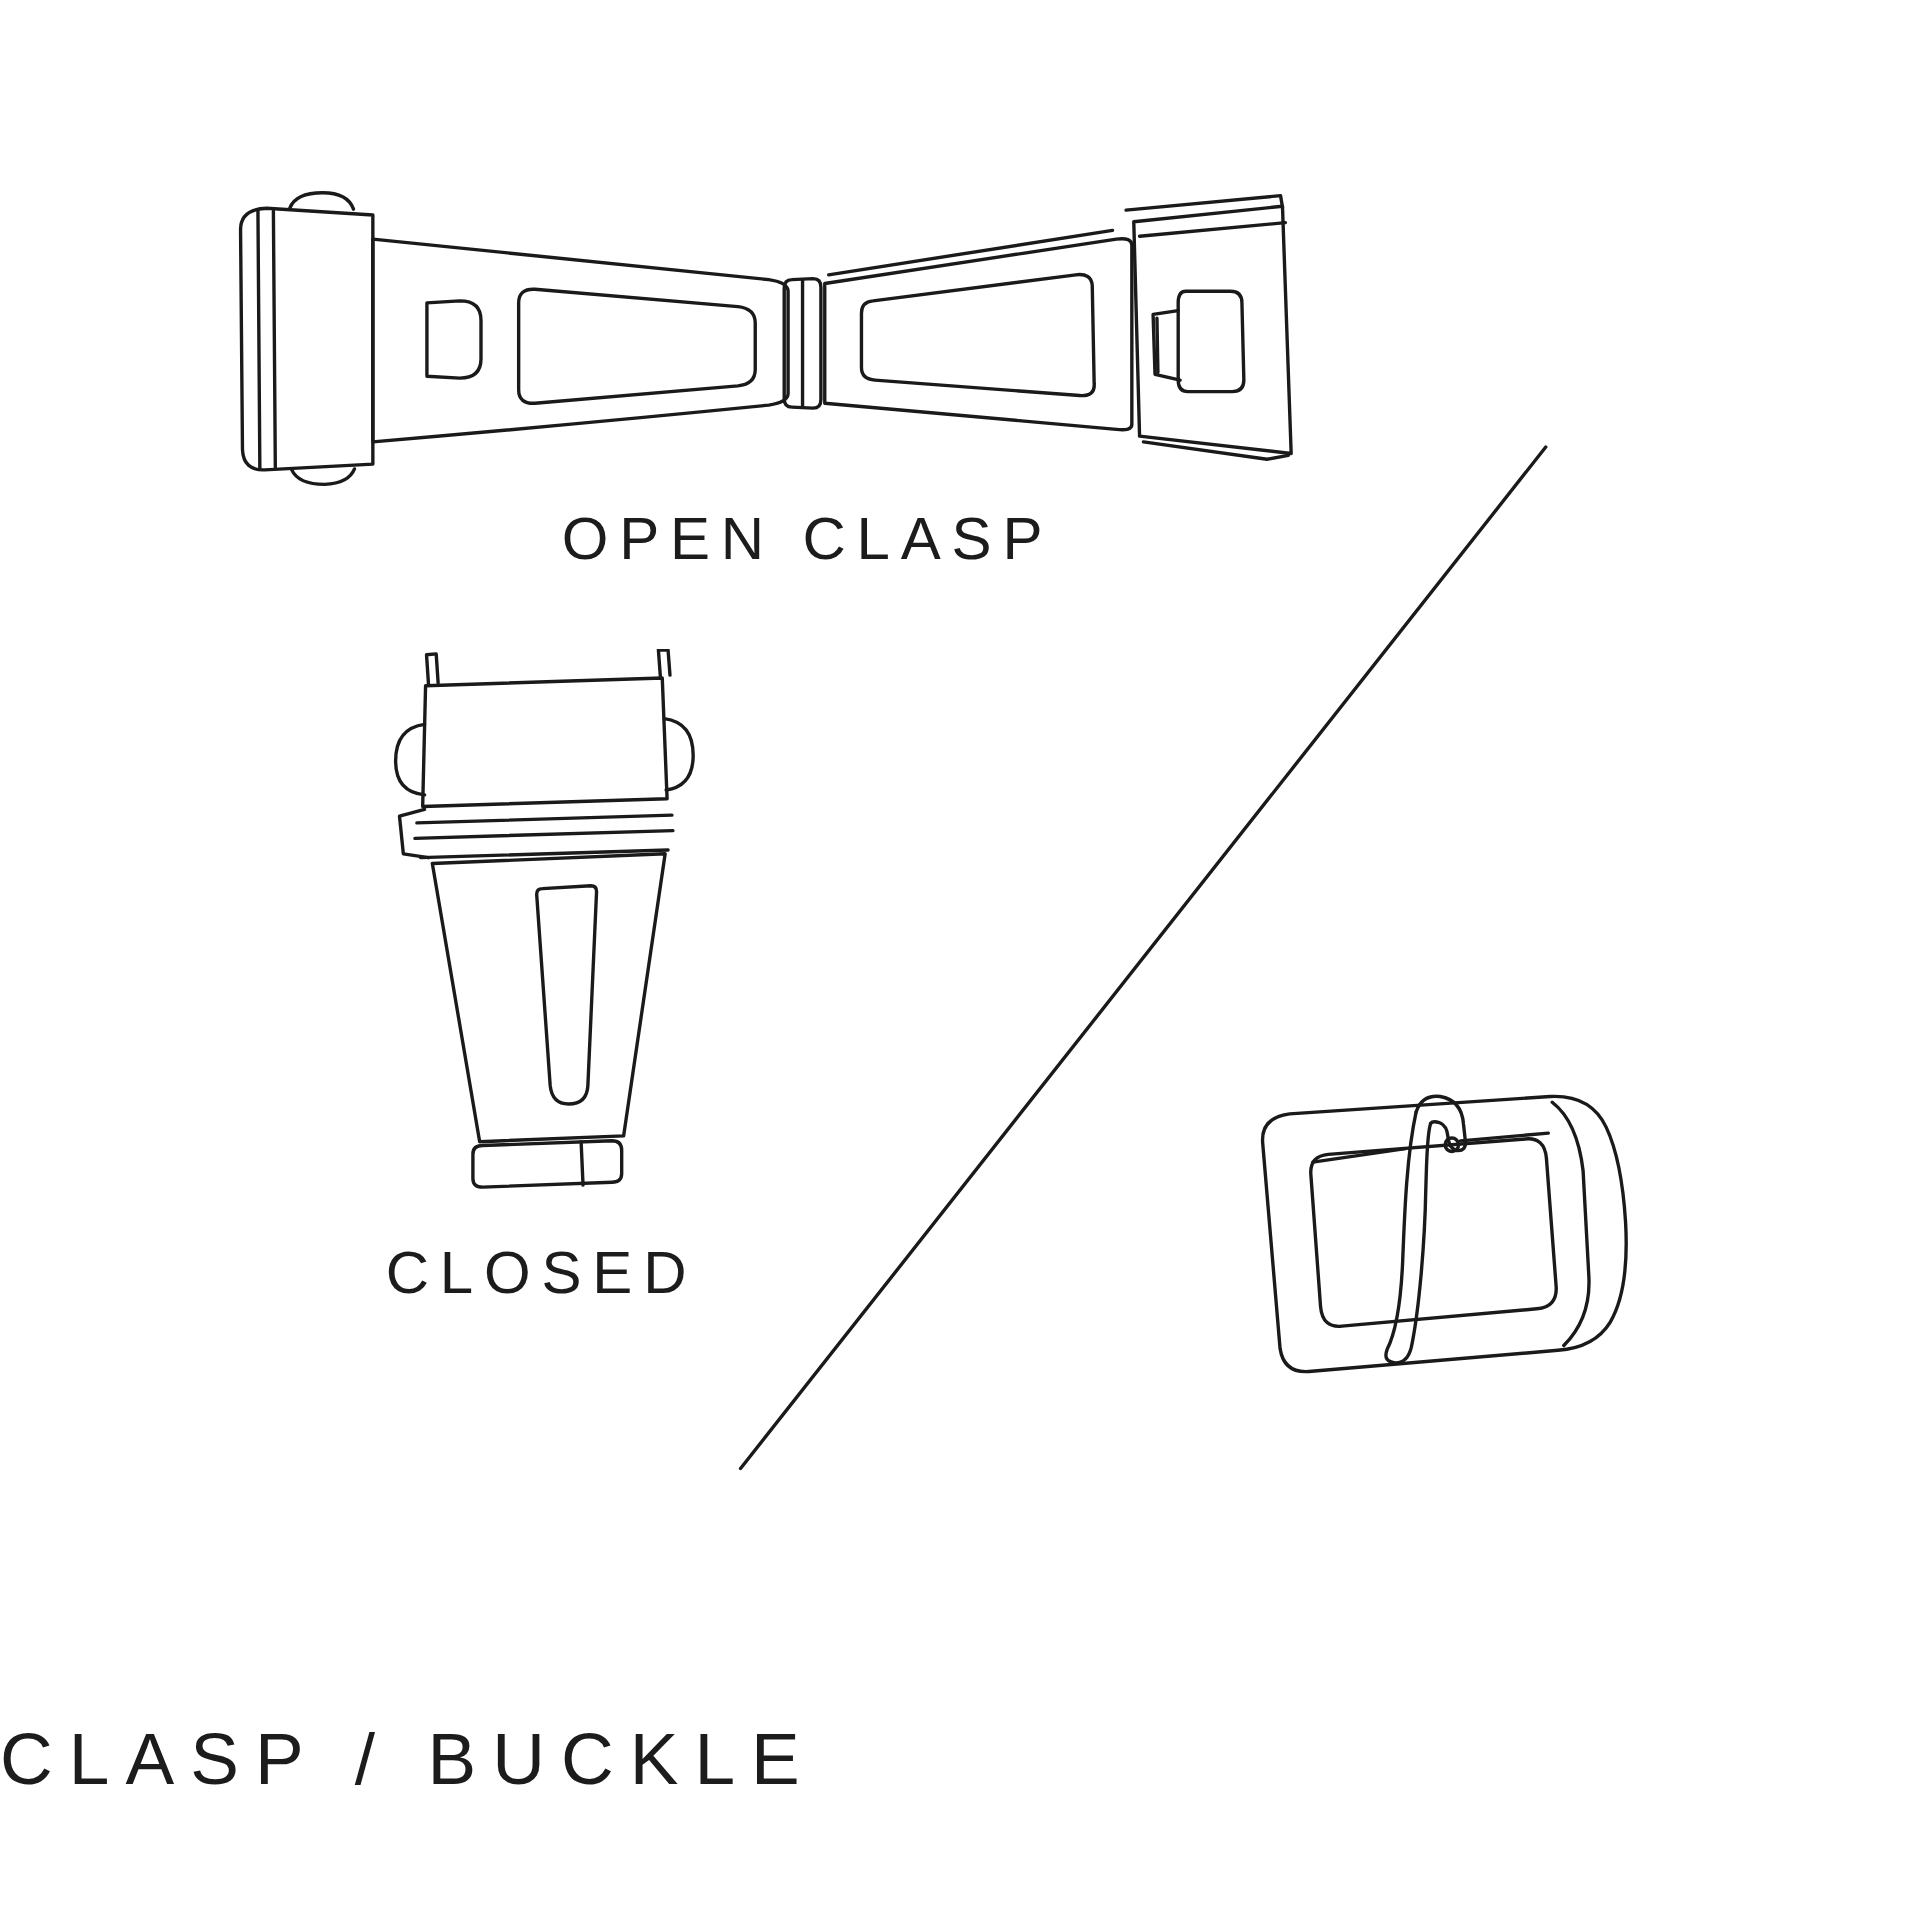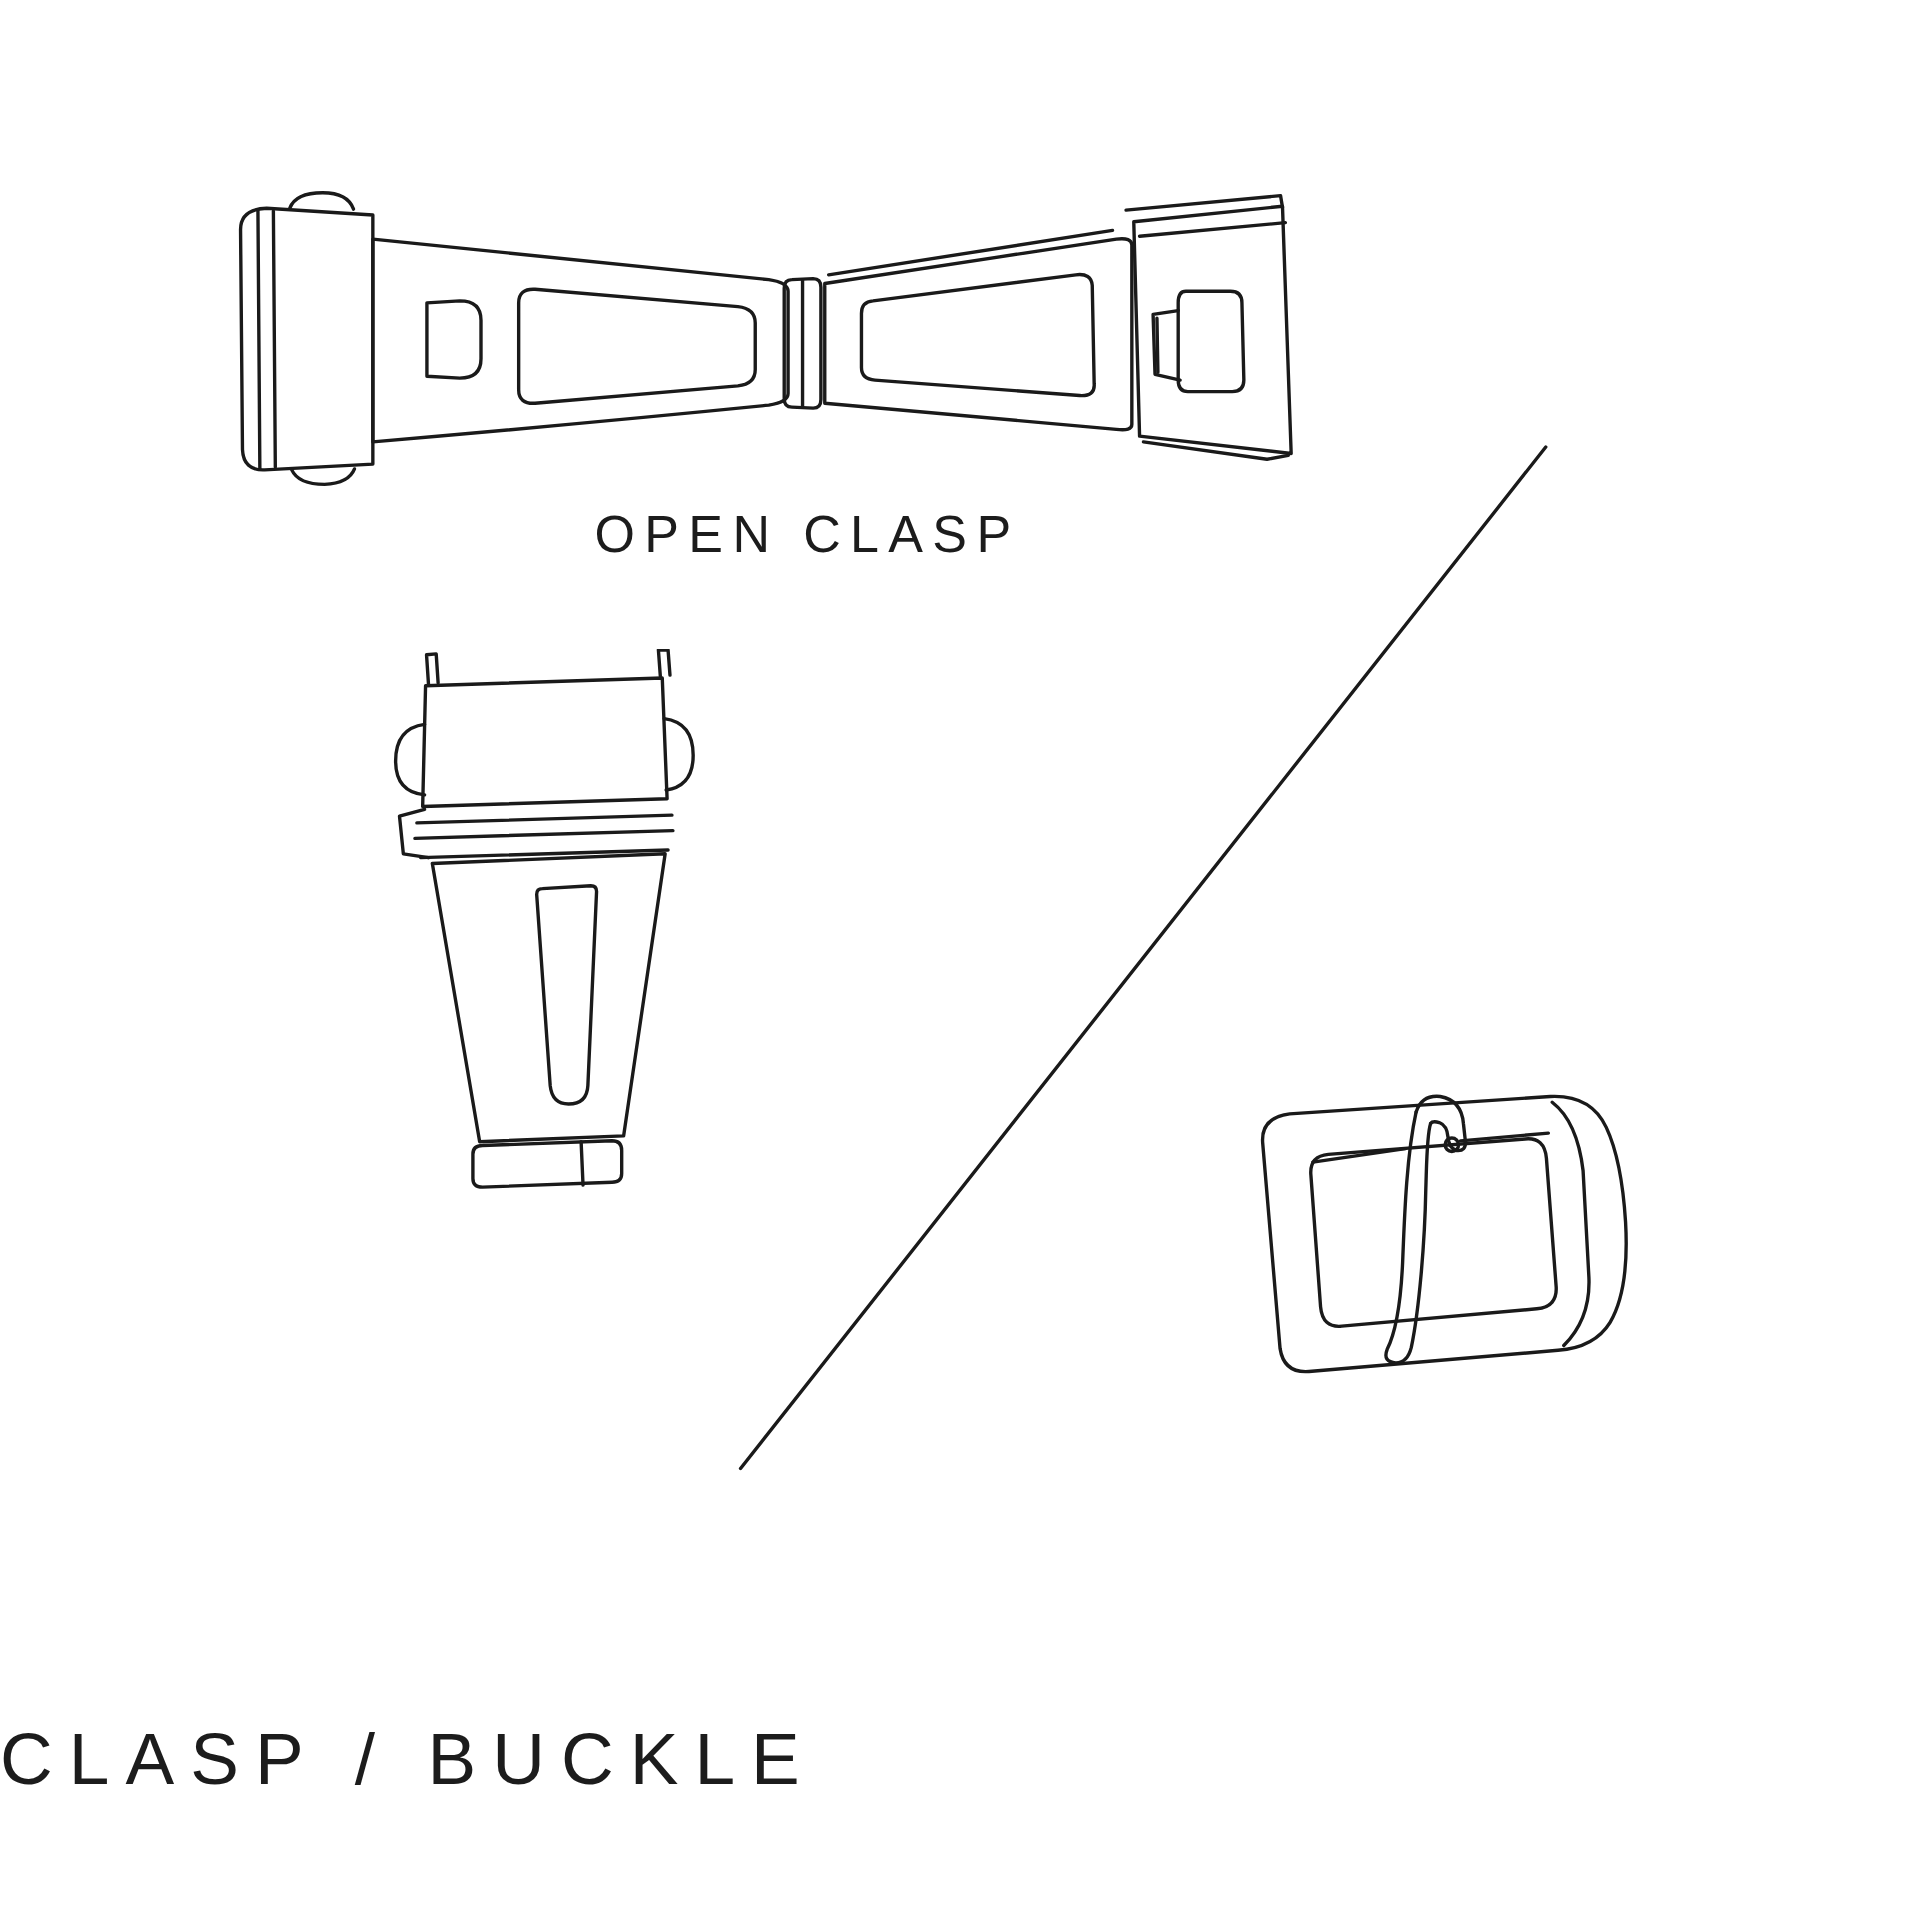--- a/index.html
+++ b/index.html
@@ -19,21 +19,21 @@
     position: absolute;
     display: block;
   }
   .open-clasp   { left: 228px;  top: 183px;  }
   .closed-clasp { left: 382px;  top: 649px;  }
   .buckle       { left: 1226px; top: 1079px; }
   .divider      { left: 0; top: 0; }
   .caption {
     position: absolute;
     color: #1c1c1c;
-    font-size: 52px;
+    font-size: 60px;
     letter-spacing: 0.18em;
     text-align: center;
     white-space: nowrap;
   }
   .caption-open {
     left: 228px;
     top: 504px;
     width: 1159px;
   }
   .caption-closed {
@@ -113,20 +113,21 @@
 
       <path d="M52,222 L293,212 L250,504 L101,510 Z"></path>
 
       <path d="M166,248 L216,245 Q222,245 222,251 L213,452 Q212,471 193,471 Q176,471 174,452 L160,254 Q160,248 166,248 Z"></path>
 
       <path d="M104,514 L238,509 Q248,509 248,519 L248,543 Q248,552 238,552 L104,557 Q94,557 94,548 L94,523 Q94,514 104,514 Z"></path>
       <path d="M206,510 L208,555"></path>
     </g>
   </svg>
 
+  <div class="caption caption-closed">CLOSED</div>
 
   <svg class="illus buckle" width="415" height="338" viewBox="0 0 430 350">
     <g fill="none" stroke="#1a1a1a" stroke-width="3.5" stroke-linejoin="round" stroke-linecap="round">
 
       <path d="M66,36 L336,18 Q378,16 394,50 Q410,84 414,148 Q418,218 398,252 Q382,278 344,281 L86,303 Q60,305 56,279 L38,66 Q36,40 66,36 Z"></path>
 
       <path d="M338,24 Q364,44 370,95 L376,205 Q378,248 350,276"></path>
 
       <path d="M106,78 L310,62 Q330,60 332,82 L342,214 Q344,236 322,238 L120,256 Q100,258 98,236 L88,100 Q86,80 106,78 Z"></path>
 

